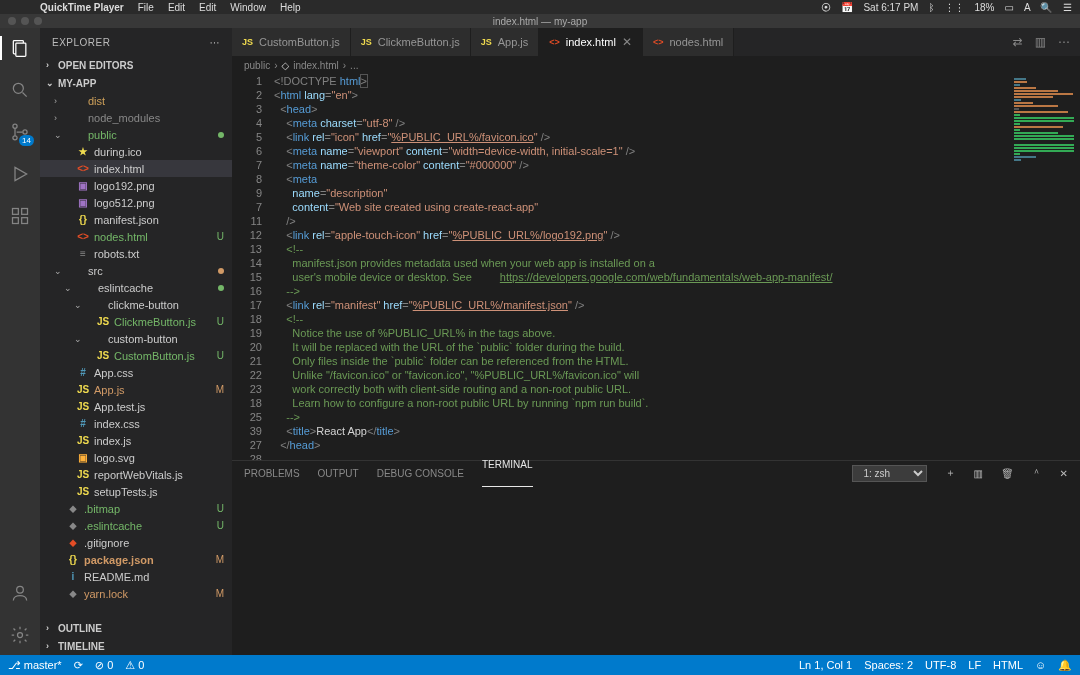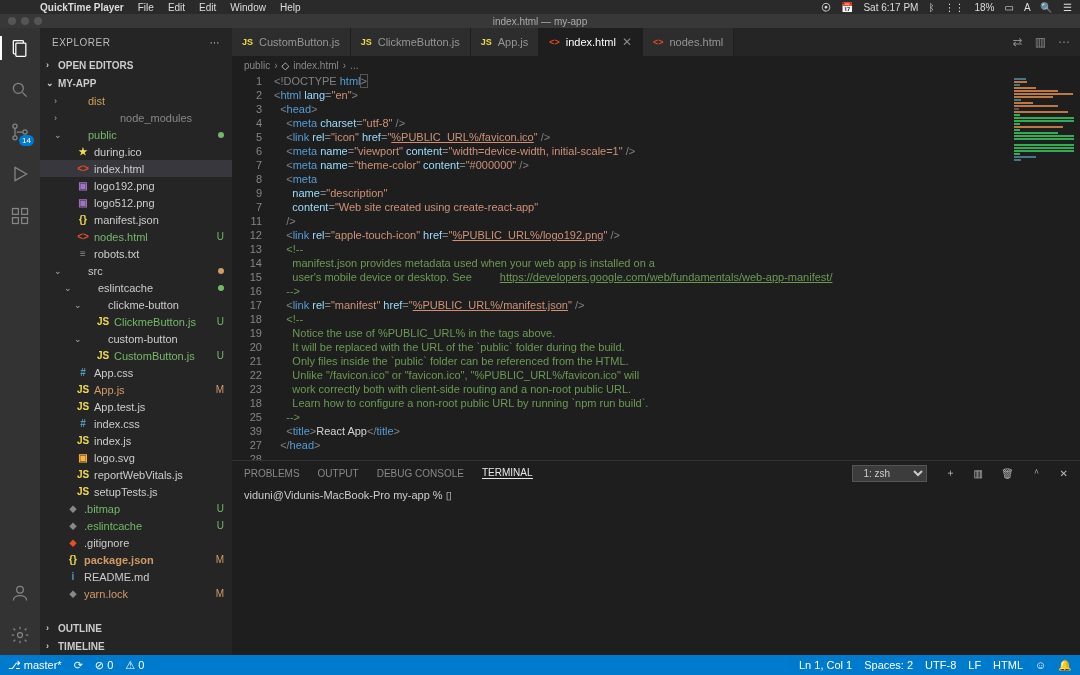--- a/index.html
+++ b/index.html
@@ -39,21 +39,21 @@
 .tab .close { font-size: 12px; color: #888; }
 .tabs .actions { margin-left: auto; display: flex; align-items: center; gap: 12px; padding: 0 10px; color: #888; }
 .breadcrumb { height: 18px; display: flex; align-items: center; padding: 0 12px; font-size: 10px; color: #888; gap: 4px; }
 .code { flex: 1; display: flex; font-family: Menlo, Monaco, "Courier New", monospace; font-size: 11px; line-height: 14px; overflow: hidden; position: relative; }
 .gutter { width: 42px; text-align: right; color: #858585; padding-right: 12px; }
 .code-body { flex: 1; white-space: pre; color: #d4d4d4; }
 .minimap { width: 70px; background: #1e1e1e; padding: 4px; overflow: hidden; }
 .minimap .mline { height: 2px; margin-bottom: 1px; }
 .panel { height: 195px; background: #1e1e1e; border-top: 1px solid #333; display: flex; flex-direction: column; }
 .panel-tabs { height: 24px; display: flex; align-items: center; padding: 0 12px; font-size: 10px; gap: 18px; color: #888; }
-.panel-tabs .ptab.active { color: #e7e7e7; border-bottom: 1px solid #e7e7e7; padding-bottom: 0; }
+.panel-tabs .ptab.active { color: #e7e7e7; border-bottom: 1px solid #e7e7e7; padding-bottom: 16px; }
 .panel-tabs .spacer { flex: 1; }
 .term-select { background: #3c3c3c; color: #ccc; font-size: 10px; border: 1px solid #555; padding: 1px 20px 1px 6px; }
 .panel-tabs .picon { color: #bbb; cursor: pointer; }
 .terminal { flex: 1; font-family: Menlo, Monaco, monospace; font-size: 11px; padding: 4px 12px; color: #ccc; }
 .statusbar { height: 20px; background: #007acc; display: flex; align-items: center; padding: 0 8px; font-size: 11px; color: #fff; gap: 12px; }
 .statusbar .spacer { flex: 1; }
 .tok-doctype { color: #808080; }
 .tok-tag { color: #569cd6; }
 .tok-attr { color: #9cdcfe; }
 .tok-str { color: #ce9178; }
@@ -168,21 +168,21 @@
       </div>
     <div class="tree" id="tree">
         <div class="tree-row" style="padding-left: 14px;">
           <span class="folder-icon" style="color: rgb(170, 170, 170);">›</span>
           <span class="file-icon" style="color: rgb(204, 204, 204);"></span>
           <span class="label" style="color: rgb(205, 160, 90);">dist</span>
         </div>
         <div class="tree-row" style="padding-left: 14px;">
           <span class="folder-icon" style="color: rgb(170, 170, 170);">›</span>
           <span class="file-icon" style="color: rgb(204, 204, 204);"></span>
-          <span class="label" style="color: rgb(136, 136, 136); text-align: center;">node_modules</span>
+          <span class="label" style="color: rgb(136, 136, 136);">node_modules</span>
         </div>
         <div class="tree-row" style="padding-left: 14px;">
           <span class="folder-icon" style="color: rgb(170, 170, 170);">⌄</span>
           <span class="file-icon" style="color: rgb(204, 204, 204);"></span>
           <span class="label" style="color: rgb(116, 183, 104);">public</span>
           <span class="dot" style="background: rgb(116, 183, 104);"></span>
         </div>
         <div class="tree-row" style="padding-left: 24px;">
           <span style="width: 12px; display: inline-block;"></span>
           <span class="file-icon" style="color: rgb(240, 219, 79);">★</span>
@@ -446,21 +446,20 @@
         <span class="ptab">DEBUG CONSOLE</span>
         <span class="ptab active">TERMINAL</span>
         <span class="spacer"></span>
         <select class="term-select"><option>1: zsh</option></select>
         <span class="picon">＋</span>
         <span class="picon">▥</span>
         <span class="picon">🗑</span>
         <span class="picon">＾</span>
         <span class="picon">✕</span>
       </div>
-      <div class="terminal"><span>viduni@Vidunis-MacBook-Pro my-app % ▯</span></div>
     </div>
   </div>
 </div>
 
 <div class="statusbar">
   <span>⎇ <span>master*</span></span>
   <span>⟳</span>
   <span>⊘ 0</span>
   <span>⚠ 0</span>
   <span class="spacer"></span>

